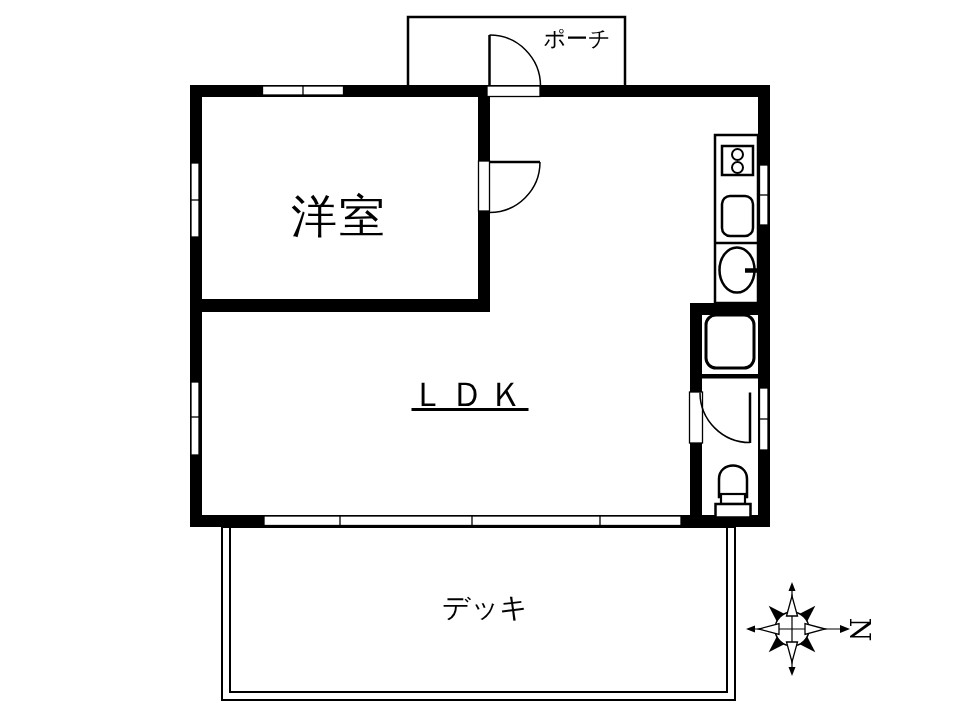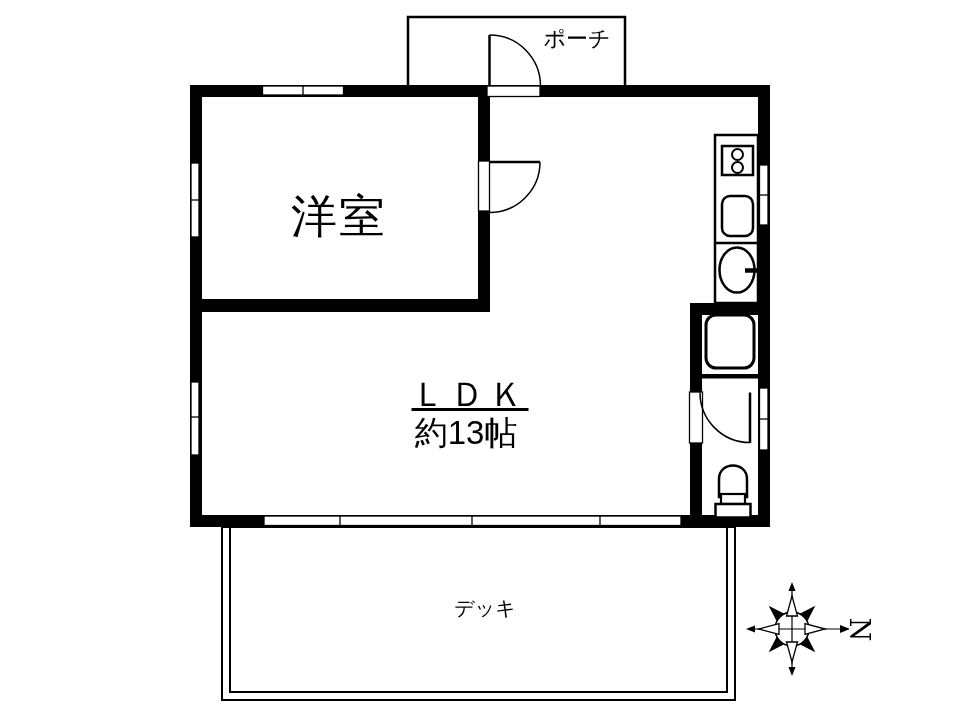--- a/index.html
+++ b/index.html
@@ -17,21 +17,21 @@
     color:#000;
     white-space:nowrap;
     line-height:1;
     text-align:center;
   }
   .label-porch{left:577px;top:39px;font-size:22px;}
   .label-room{left:339px;top:183px;font-size:46px;letter-spacing:2px;margin-top:33px;}
   .label-room-size{left:338px;top:224px;font-size:33px;}
   .label-ldk{left:470px;top:394px;font-size:34px;letter-spacing:5px;text-decoration:underline;}
   .label-ldk-size{left:466px;top:432px;font-size:33px;}
-  .label-deck{left:485px;top:608px;font-size:20px;}
+  .label-deck{left:485px;top:608px;font-size:28px;}
 </style>
 </head>
 <body>
 
 <div class="plan">
   <svg width="960" height="720" viewBox="0 0 960 720">
 
     <g>
       <rect x="222" y="527" width="513" height="173" fill="#ffffff" stroke="#000000" stroke-width="2"></rect>
       <rect x="230" y="527" width="497" height="165" fill="#ffffff" stroke="#000000" stroke-width="2"></rect>
@@ -141,15 +141,14 @@
         <polygon points="-46,0 -37,-3.5 -37,3.5"></polygon>
         <polygon points="58,0 48,-4 48,4"></polygon>
       </g>
       <text transform="translate(67,0.5) rotate(90)" text-anchor="middle" dominant-baseline="central" font-family="DejaVu Serif, Liberation Serif, serif" font-size="27" fill="#000000">N</text>
     </g>
   </svg>
 
   <div class="label label-porch">ポーチ</div>
   <div class="label label-room">洋室</div>
   <div class="label label-ldk">ＬＤＫ</div>
-  <div class="label label-ldk-size">約13帖</div>
   <div class="label label-deck">デッキ</div>
 </div>
 
 </body></html>

